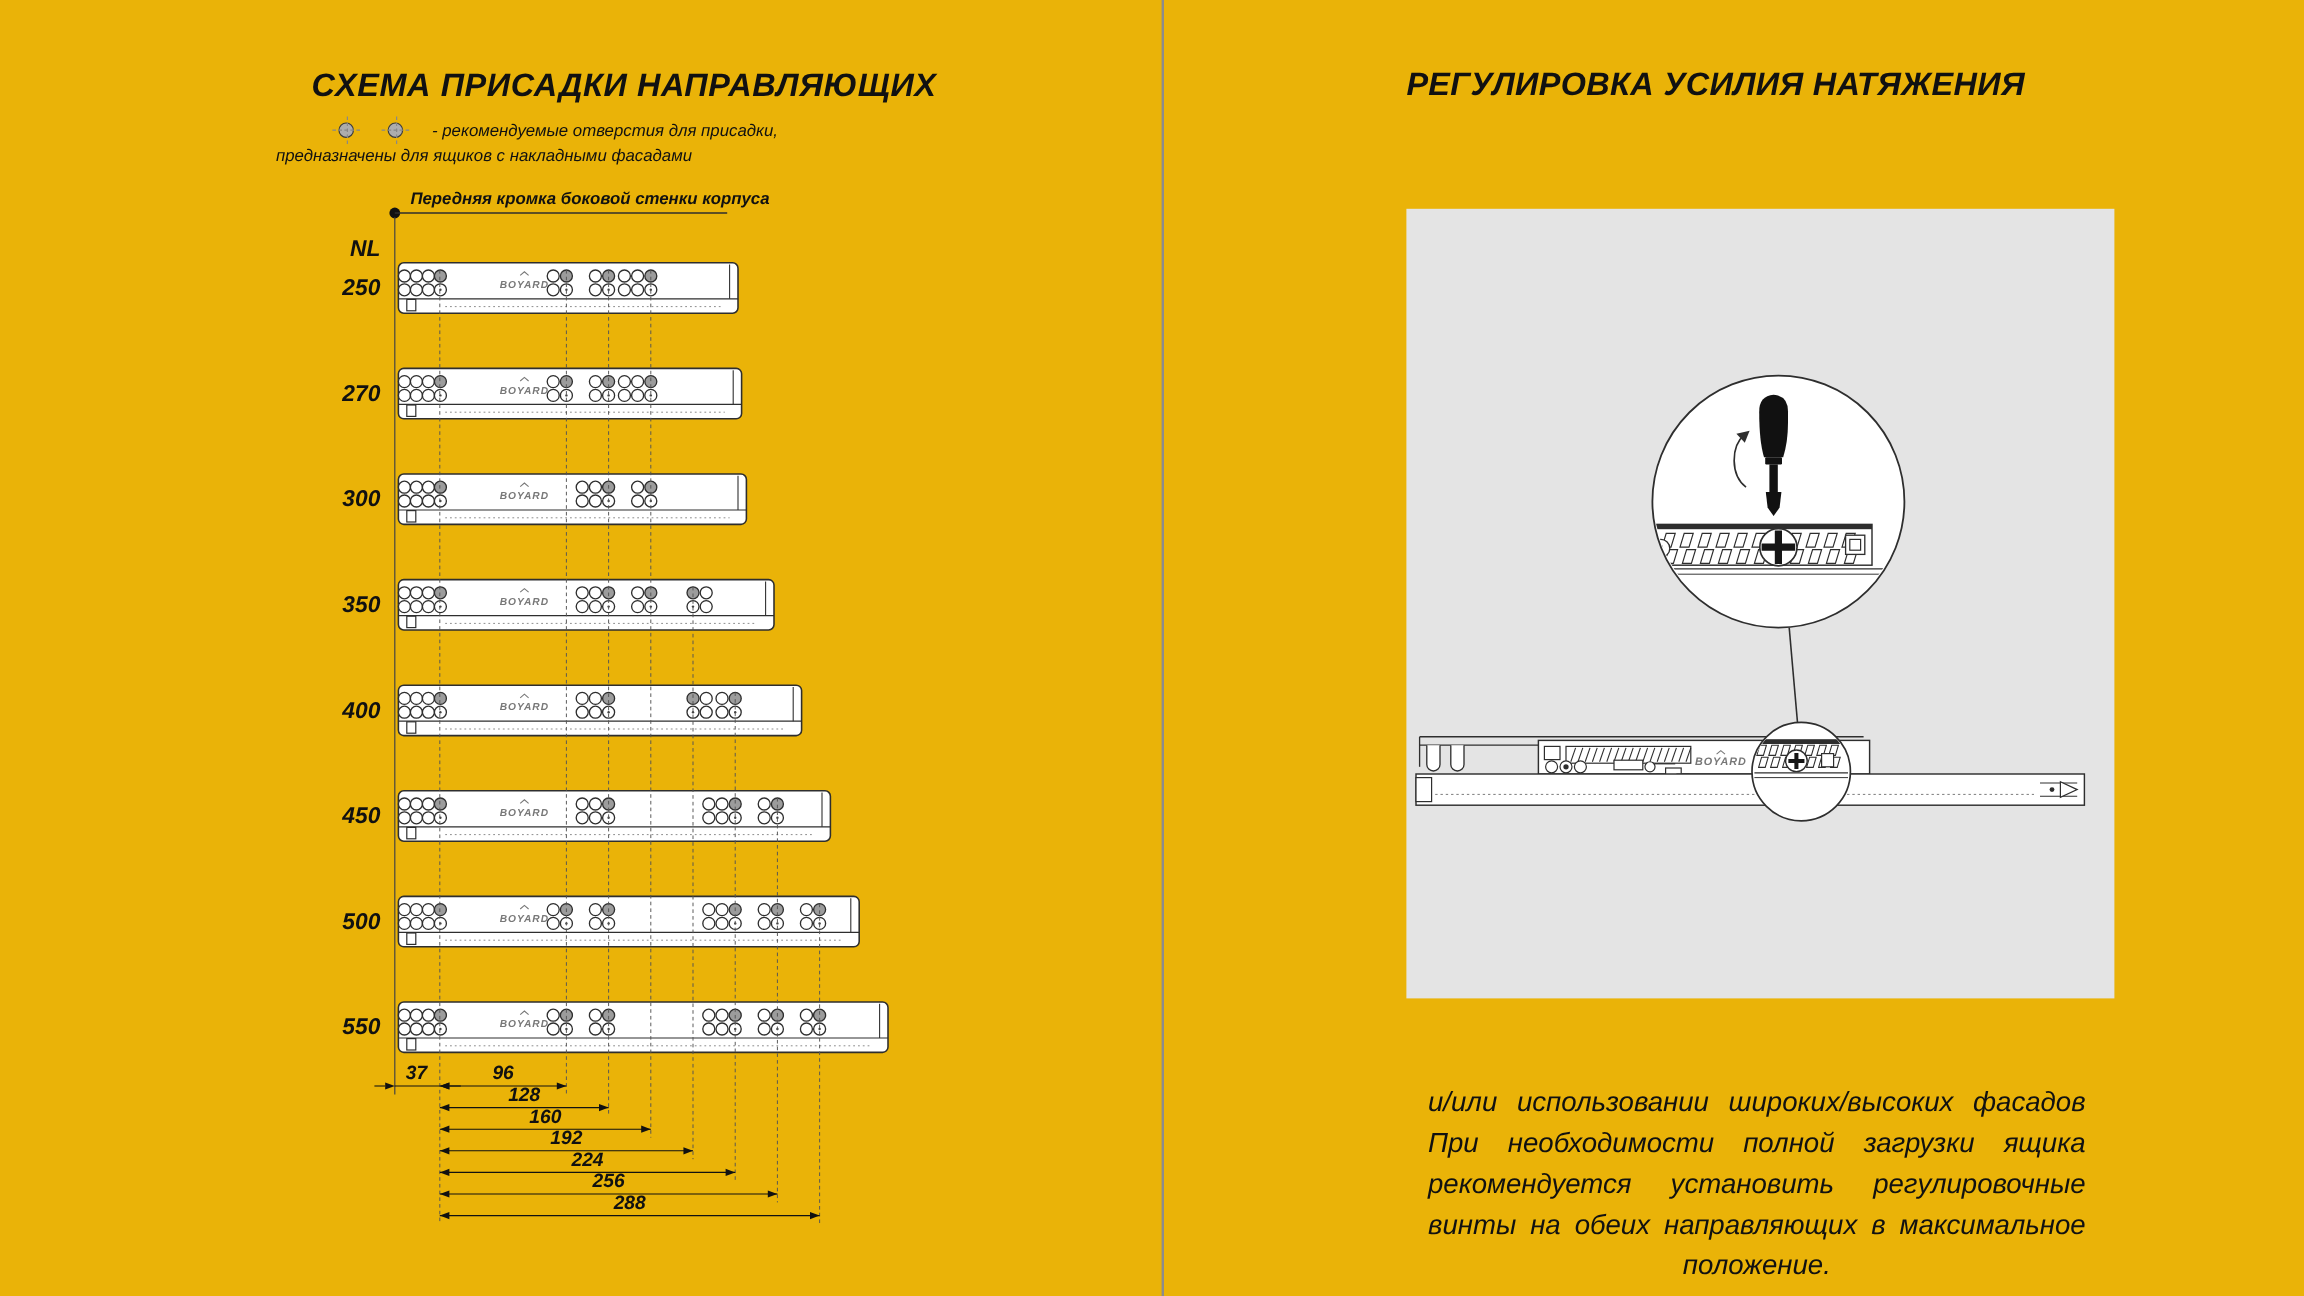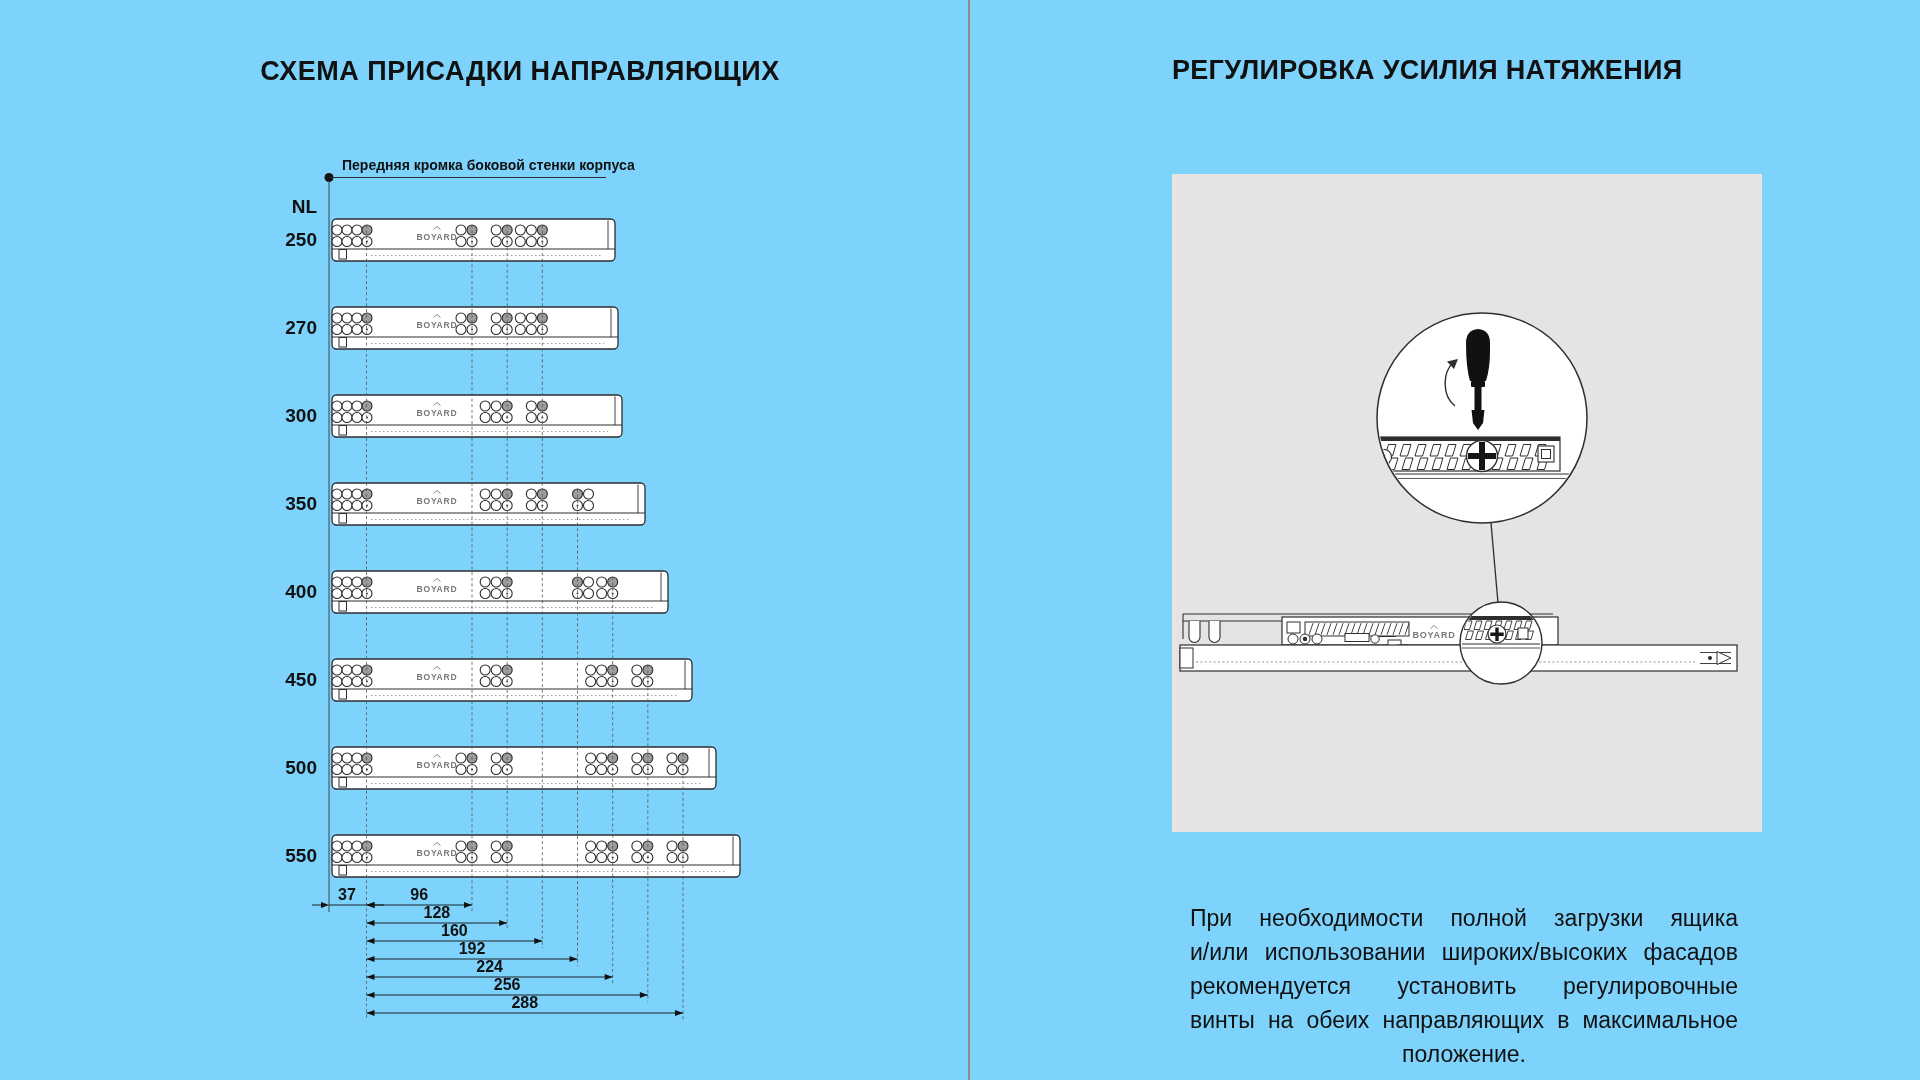--- a/index.html
+++ b/index.html
@@ -1,17 +1,17 @@
 <!DOCTYPE html>
 <html><head>
 <meta charset="utf-8">
 <style>
   html,body{margin:0;padding:0;background:#fff;width:1920px;height:1080px;overflow:hidden;
     font-family:"Liberation Sans","DejaVu Sans",sans-serif;color:#111;}
-  .stage{position:relative;width:1920px;height:1080px;background:#7dd3fc;}
+  .stage{position:relative;width:1920px;height:1080px;background:#eab308;font-style:italic;}
   .divider{position:absolute;left:968px;top:0;width:2px;height:1080px;background:#8c8c8c;}
   .left-title{position:absolute;left:200px;top:56px;width:640px;text-align:center;
     font-size:27px;font-weight:bold;letter-spacing:.5px;}
   .legend{position:absolute;left:230px;top:97px;width:460px;font-size:14px;line-height:21px;}
   .legend-row1{display:flex;align-items:center;height:22px;}
   .hole-icon{width:13px;height:13px;border:1.6px solid #3c3c3c;border-radius:50%;
     background:#adadad;box-sizing:border-box;position:relative;flex:0 0 auto;}
   .hole-icon::before{content:'';position:absolute;left:-6px;right:-6px;top:50%;border-top:1px dashed #888;}
   .hole-icon::after{content:'';position:absolute;top:-6px;bottom:-6px;left:50%;border-left:1px dashed #888;}
   .icon1{margin-left:52px;} .icon2{margin-left:28px;}
@@ -26,20 +26,28 @@
 </style>
 </head>
 <body>
 
 <div class="stage">
 
   <div class="divider"></div>
 
   <div class="left-title">СХЕМА ПРИСАДКИ НАПРАВЛЯЮЩИХ</div>
 
+  <div class="legend">
+    <div class="legend-row1">
+      <span class="hole-icon icon1"></span>
+      <span class="hole-icon icon2"></span>
+      <span class="legend-text1">- рекомендуемые отверстия для присадки,</span>
+    </div>
+    <div>предназначены для ящиков с накладными фасадами</div>
+  </div>
 
   <div class="right-title">
     <div>РЕГУЛИРОВКА УСИЛИЯ НАТЯЖЕНИЯ</div>
   </div>
 
   <div class="gray-panel"></div>
 
   <svg id="diagram-svg" width="1920" height="1080" viewBox="0 0 1920 1080">
     <text x="342" y="170" font-size="14" font-weight="bold" fill="#111">Передняя кромка боковой стенки корпуса</text>
     <text x="317" y="213" text-anchor="end" font-size="19" font-weight="bold" fill="#111">NL</text>
@@ -530,20 +538,20 @@
         <clipPath id="bigclip">
           <circle cx="1482" cy="418" r="103.5"></circle>
         </clipPath>
         <clipPath id="smclip">
           <circle cx="1501" cy="643" r="40"></circle>
         </clipPath>
       </defs>
     </svg>
 
   <div class="paragraph">
+    <div class="just">и/или использовании широких/высоких фасадов</div>
     <div class="just">При необходимости полной загрузки ящика</div>
-    <div class="just">и/или использовании широких/высоких фасадов</div>
     <div class="just">рекомендуется установить регулировочные</div>
     <div class="just">винты на обеих направляющих в максимальное</div>
     <div class="last">положение.</div>
   </div>
 
 </div>
 
 </body></html>

